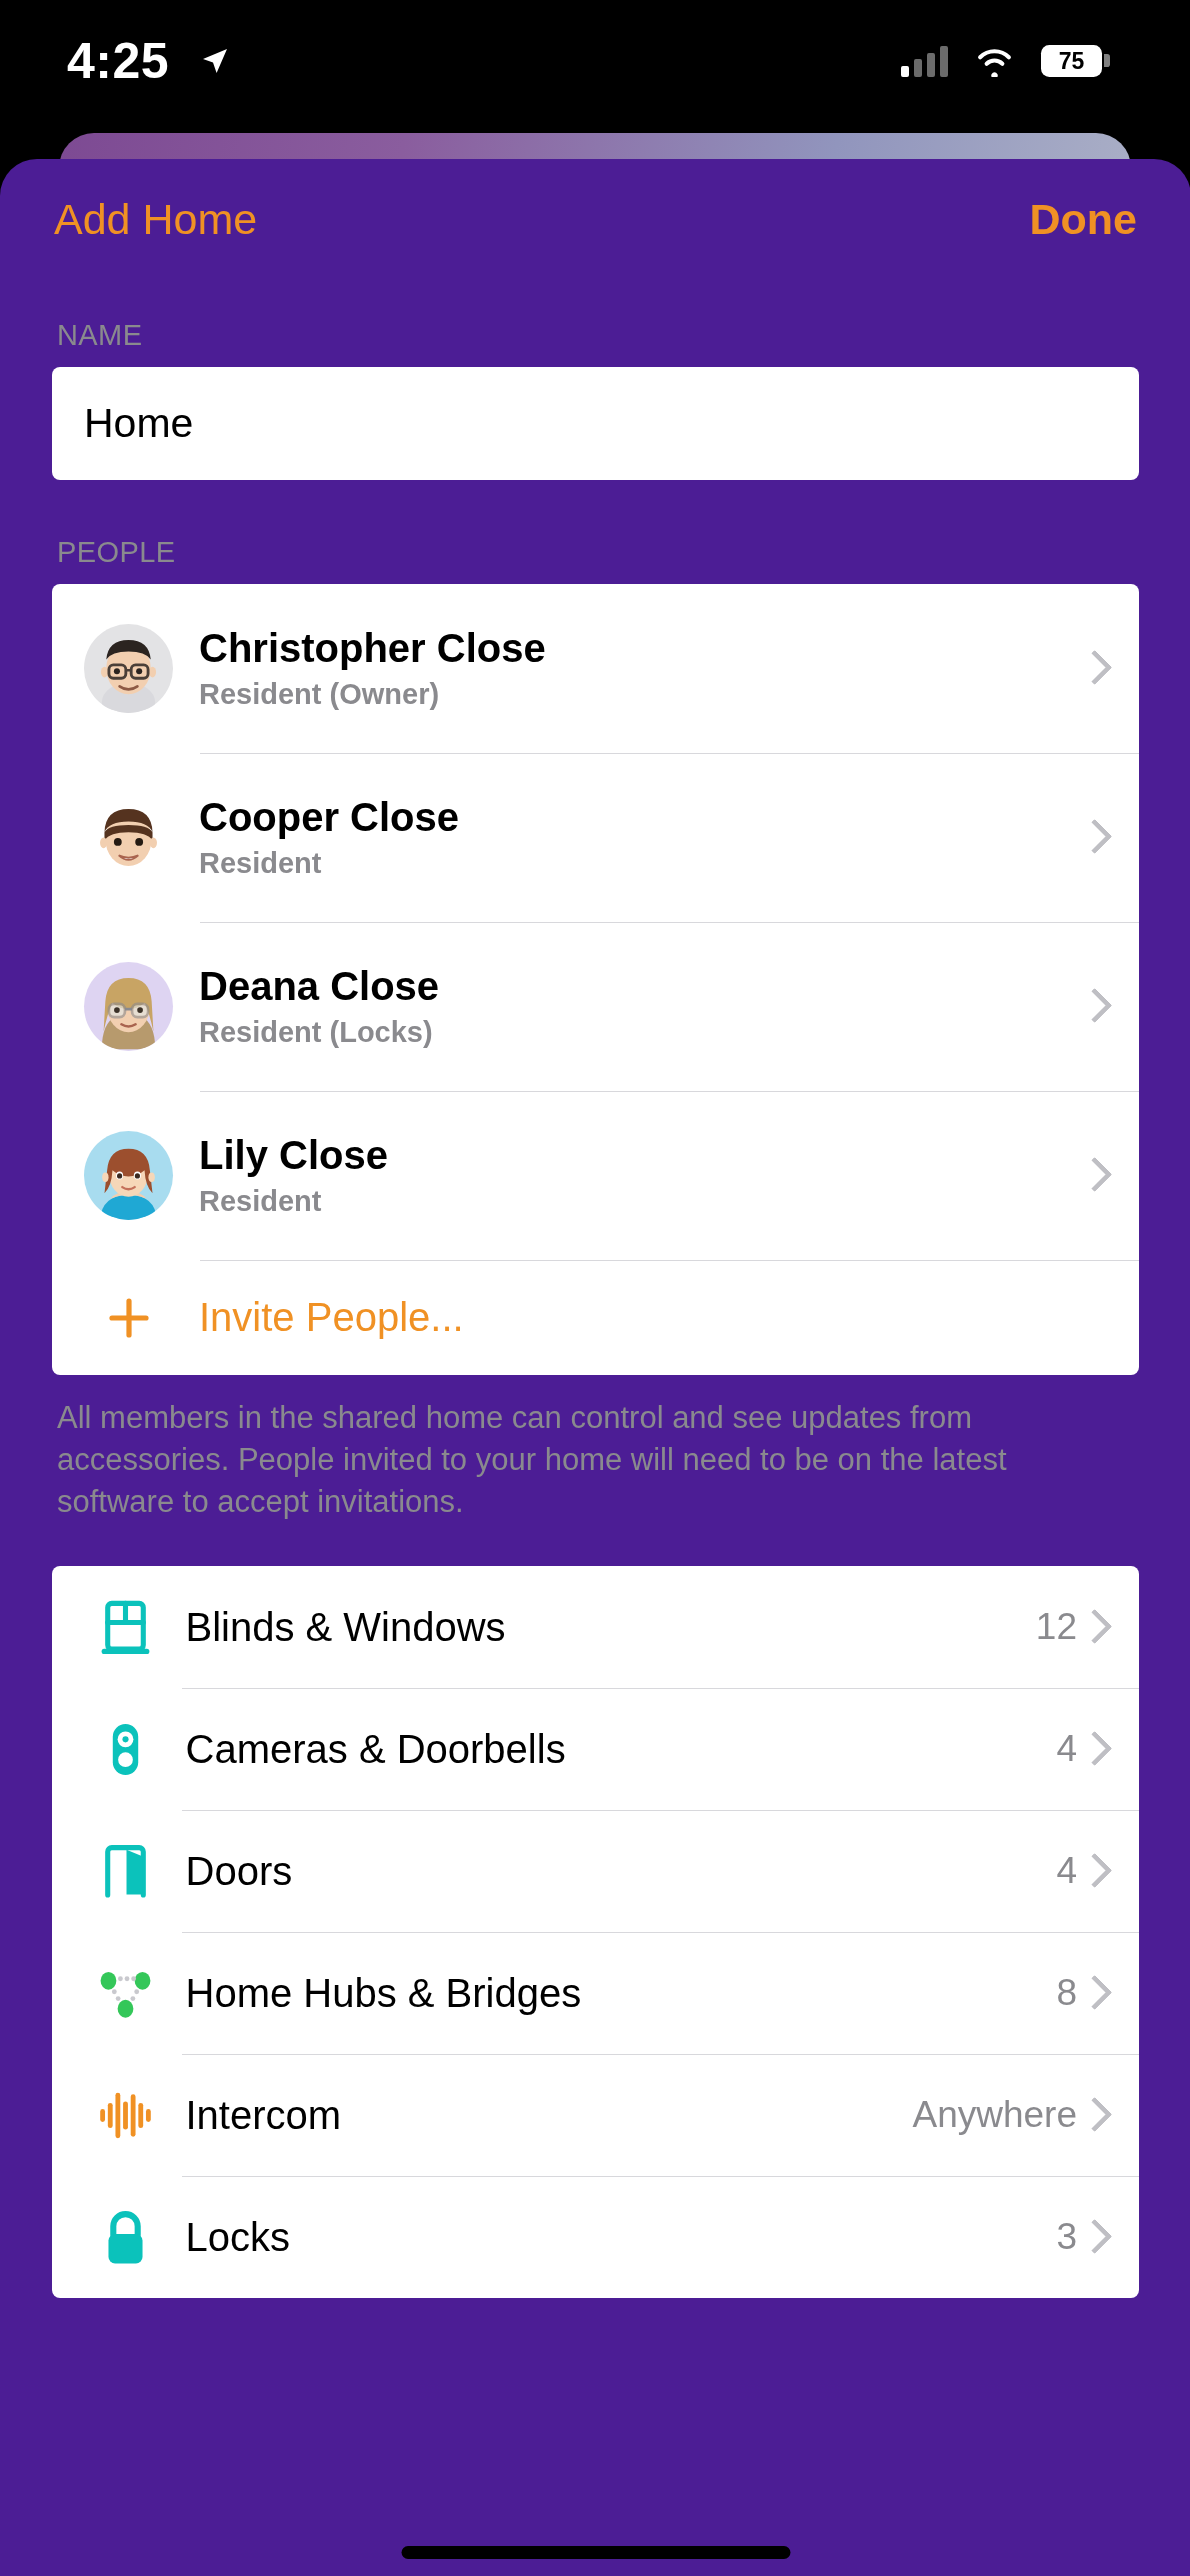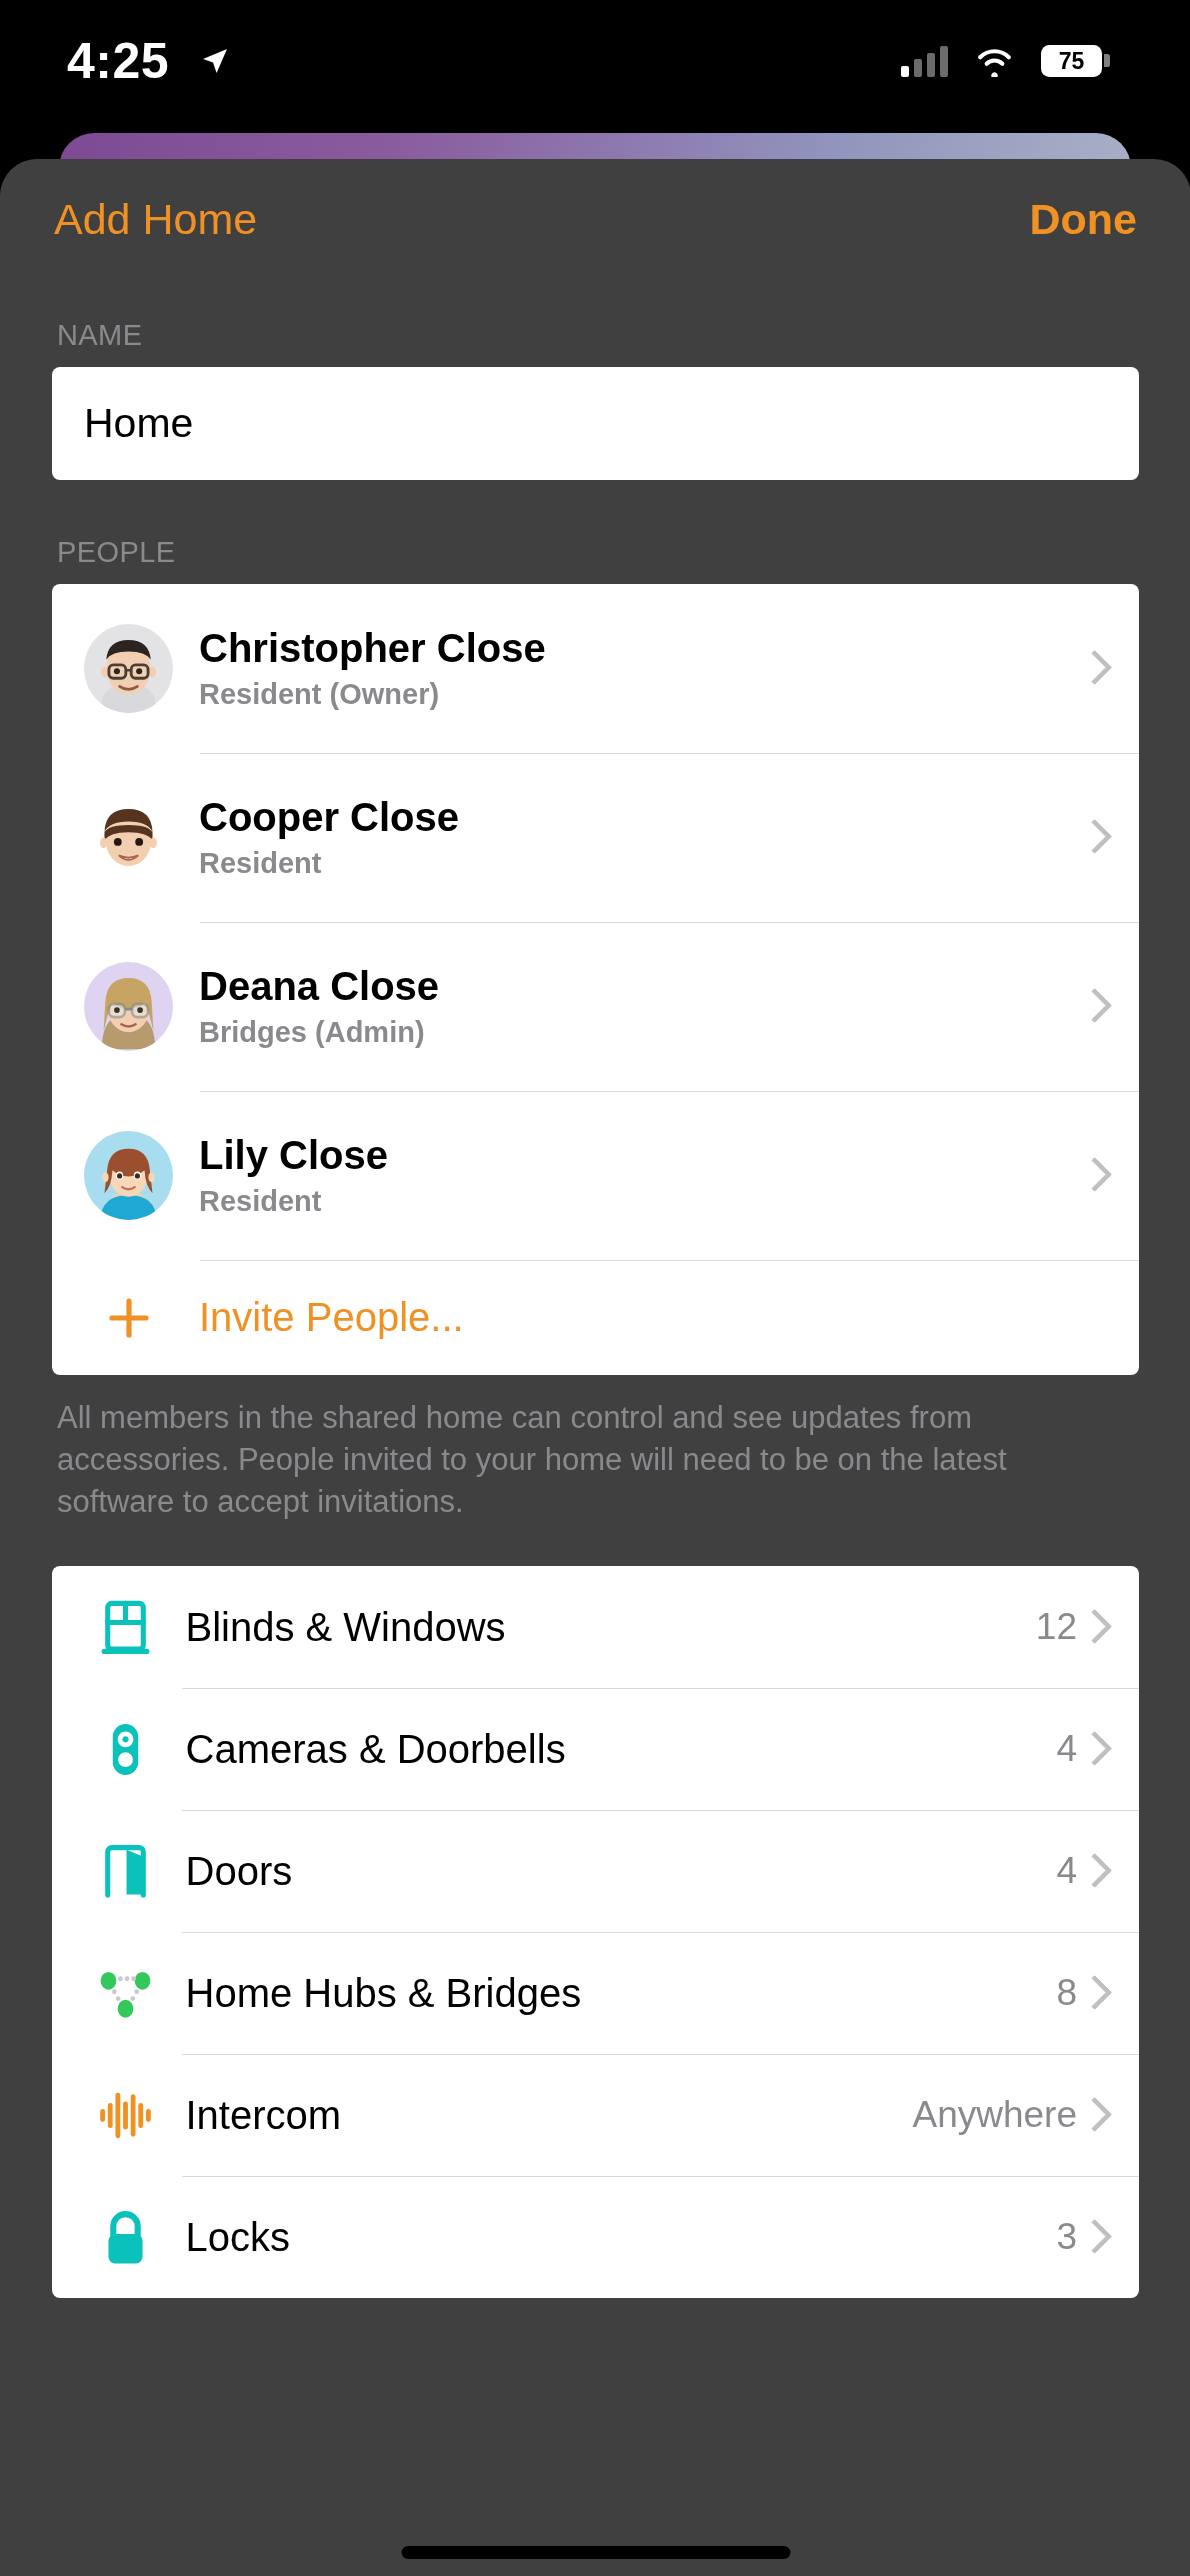--- a/index.html
+++ b/index.html
@@ -40,21 +40,21 @@
   
   .behind-card{
     position:absolute; top:133px; left:59px; width:1072px; height:65px;
     border-radius:35px 35px 0 0;
     background:linear-gradient(100deg,#7d4a93 0%,#8a5d9e 32%,#9195bd 72%,#a9aec6 100%);
   }
 
   
   .sheet{
     position:absolute; top:159px; left:0; width:1191px; height:2417px;
-    background:#404040; border-radius:37px 37px 0 0; overflow:hidden;
+    background:#4c1d95; border-radius:37px 37px 0 0; overflow:hidden;
   }
 
   
   .navbar{
     height:121px; display:flex; align-items:center; justify-content:space-between;
     padding:0 54px;
   }
   .nav-title{ font-size:43px; color:#f09124; }
   .nav-done{ font-size:43px; color:#f09124; font-weight:700; }
 
@@ -235,21 +235,21 @@
             <rect x="28" y="47" width="18" height="15" rx="6" fill="#dfe8ea" opacity="0.6" stroke="#8a8a8e" stroke-width="3"></rect>
             <rect x="54" y="47" width="18" height="15" rx="6" fill="#dfe8ea" opacity="0.6" stroke="#8a8a8e" stroke-width="3"></rect>
             <line x1="46" y1="53" x2="54" y2="53" stroke="#8a8a8e" stroke-width="3"></line>
             <circle cx="37" cy="54" r="3.2" fill="#3c3228"></circle>
             <circle cx="63" cy="54" r="3.2" fill="#3c3228"></circle>
             <path d="M42 70 q8 5 16 0" stroke="#a9644f" stroke-width="2.8" fill="none" stroke-linecap="round"></path>
           </svg>
         </div>
         <div class="ptext">
           <div class="pname">Deana Close</div>
-          <div class="prole">Bridges (Admin)</div>
+          <div class="prole">Resident (Locks)</div>
         </div>
         <span class="chev"></span>
       </div>
 
       <div class="prow">
         <div class="avatar" style="background:#a8dcef">
           <svg viewBox="0 0 100 100" width="89" height="89">
             <path d="M18 100 q2-28 32-28 q30 0 32 28z" fill="#1fa8d4"></path>
             <path d="M30 76 q20-9 40 0 q-6-8-20-8 q-14 0-20 8z" fill="#f2cfb0"></path>
             <ellipse cx="50" cy="48" rx="22" ry="26" fill="#f6d7b8"></ellipse>

